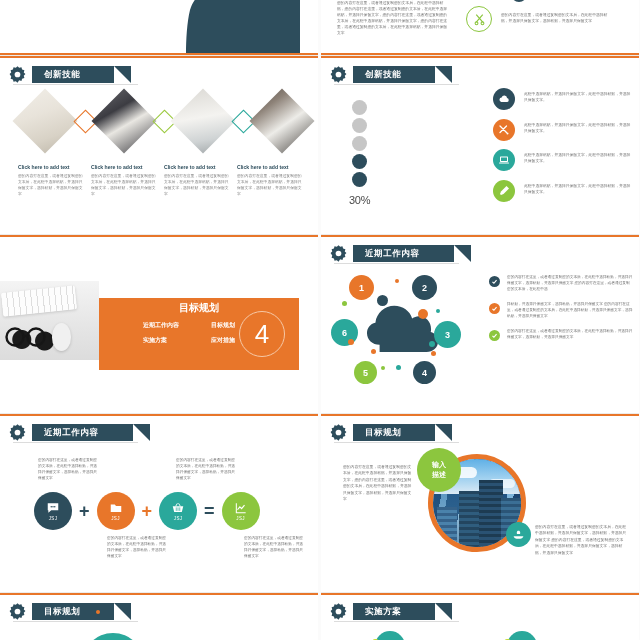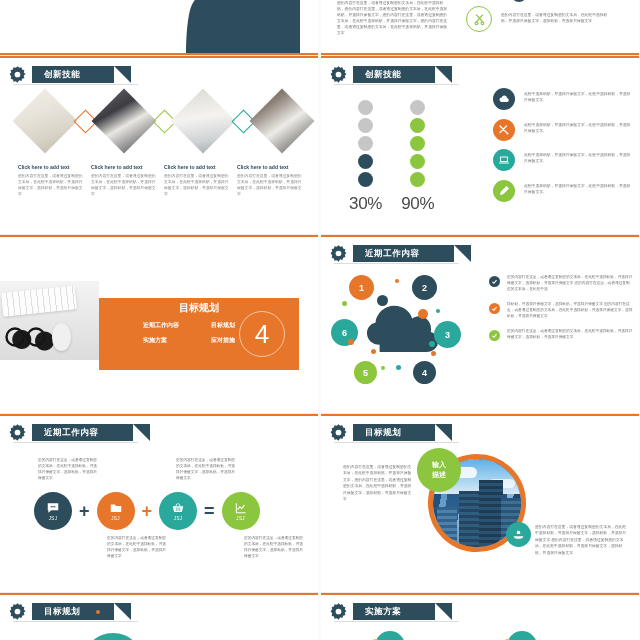--- a/index.html
+++ b/index.html
@@ -152,21 +152,21 @@
   .ph3 { background:
       linear-gradient(170deg,#d9d7d2 0%,#f4f3f0 45%,#cfd3d4 75%,#9aa0a2 100%); }
   .ph4 { background:
       linear-gradient(145deg,#4a423c 0%,#8d8278 28%,#edece8 55%,#3a3632 100%); }
 
   
   .s4 { top: 56px; }
   .dots-wrap { position:absolute; left:28px; top:44px; display:flex; gap:19px; }
   .dots-col { display:flex; flex-direction:column; align-items:center; }
   .dot { width:15px; height:15px; border-radius:50%; background:#c6c6c6; margin-bottom:3px; }
-  .pct { font-size:17px; color:#4a4a4a; margin-top:4px; letter-spacing:-.3px;}
+  .pct { font-size:11px; color:#4a4a4a; margin-top:4px; letter-spacing:-.3px;}
 
   .icon-list { position:absolute; left:172px; top:32px; width:138px; }
   .icon-row { display:flex; align-items:flex-start; margin-bottom:8.5px; }
   .ic {
     width:22px; height:22px; border-radius:50%;
     display:flex; align-items:center; justify-content:center;
     flex:0 0 auto;
   }
   .icon-row p { font-size:3.8px; line-height:1.6; color:#6d6d6d; margin-left:9px; padding-top:3px; }
 
@@ -402,28 +402,20 @@
 
     <div class="dots-wrap" id="dots-wrap">
         <div class="dots-col">
           <div class="dot" style="background: rgb(198, 198, 198);"></div>
           <div class="dot" style="background: rgb(198, 198, 198);"></div>
           <div class="dot" style="background: rgb(198, 198, 198);"></div>
           <div class="dot" style="background: rgb(45, 77, 92);"></div>
           <div class="dot" style="background: rgb(45, 77, 92);"></div>
           <div class="pct">30%</div>
         </div>
-        <div class="dots-col">
-          <div class="dot" style="background: rgb(198, 198, 198);"></div>
-          <div class="dot" style="background: rgb(140, 198, 62);"></div>
-          <div class="dot" style="background: rgb(140, 198, 62);"></div>
-          <div class="dot" style="background: rgb(140, 198, 62);"></div>
-          <div class="dot" style="background: rgb(140, 198, 62);"></div>
-          <div class="pct">90%</div>
-        </div>
       </div>
 
     <div class="icon-list">
       <div class="icon-row">
         <div class="ic" style="background:#2d4d5c">
           <svg width="12" height="12" viewBox="0 0 24 24" aria-hidden="true">
               <path d="M6.5 18h11a4 4 0 0 0 .6-7.95A5.5 5.5 0 0 0 7.3 9.1 4.5 4.5 0 0 0 6.5 18z" fill="#fff"></path>
             </svg>
         </div>
         <p>此框中选择粘贴，并选择只保留文字，此框中选择粘贴，并选择只保留文字。</p>

